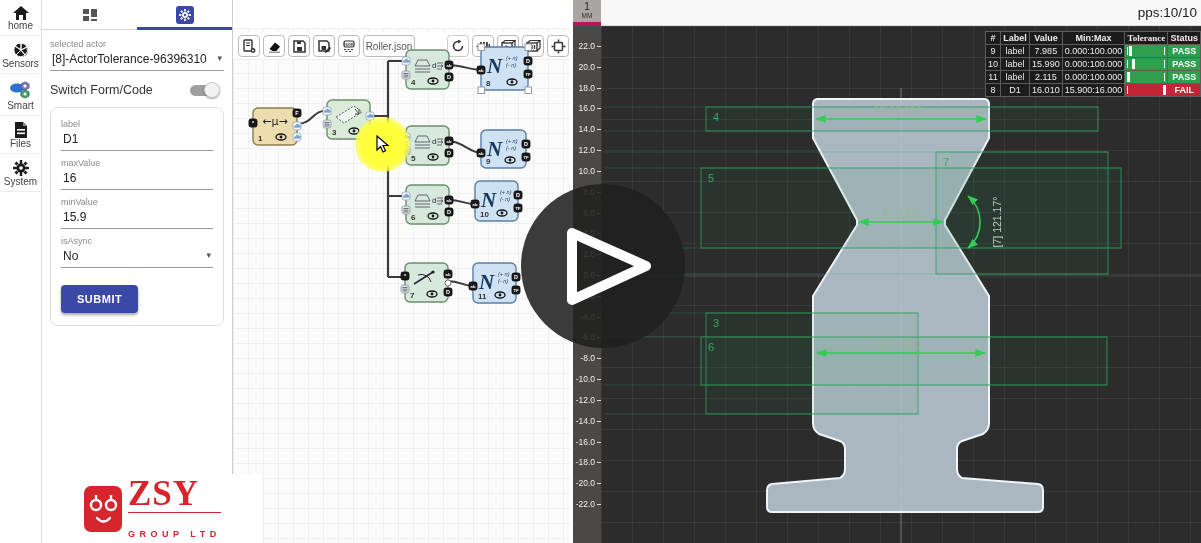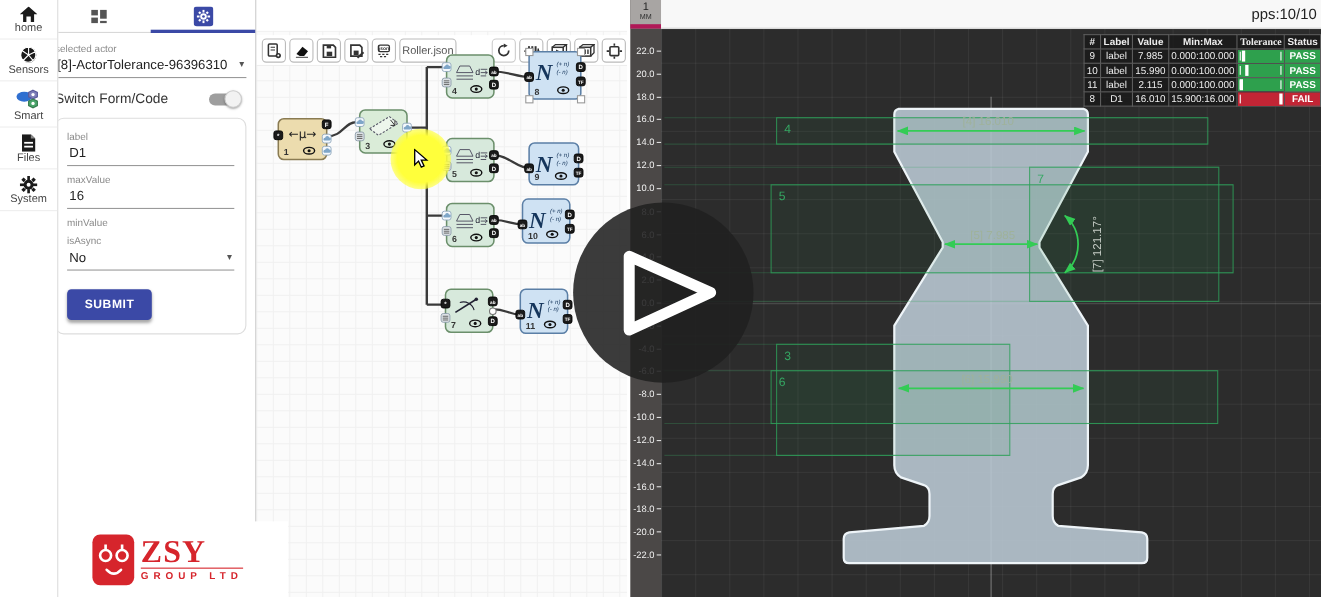--- a/index.html
+++ b/index.html
@@ -1,20 +1,20 @@
 <!DOCTYPE html>
 <html><head>
 <meta charset="utf-8">
 <style>
   * { margin:0; padding:0; box-sizing:border-box; }
   html,body { width:1201px; height:543px; overflow:hidden; background:#fff;
     font-family:"Liberation Sans", sans-serif; }
 
   
-  #sidebar { position:absolute; left:0; top:0; width:53px; height:543px;
+  #sidebar { position:absolute; left:0; top:0; width:42px; height:543px;
     background:#fff; border-right:1px solid #ddd; z-index:5; }
   .side-item { width:100%; text-align:center; padding-top:5px; border-bottom:1px solid #eee; cursor:pointer; }
   .side-item .lbl { font-size:10px; color:#444; display:block; padding-bottom:4px; }
   .side-item svg { display:block; margin:1px auto 0; }
 
   
   #panel { position:absolute; left:42px; top:0; width:191px; height:543px;
     background:#fff; border-right:1px solid #ccc; z-index:4; }
   #tabbar { height:30px; border-bottom:1px solid #d8d8d8; display:flex; position:relative; }
   .tab { flex:1; display:flex; align-items:center; justify-content:center; cursor:pointer; }
@@ -89,24 +89,24 @@
 
   
   #cursor-halo { position:absolute; left:355px; top:117px; width:55px; height:55px; border-radius:50%;
     background:radial-gradient(circle, #ffff3b 55%, rgba(255,255,59,.25) 85%, transparent 100%); z-index:6; }
   #cursor-svg { position:absolute; left:376px; top:135px; z-index:7; }
 
   
   #logo { position:absolute; left:58px; top:474px; width:204px; height:69px; background:#fff; z-index:9;
     display:flex; align-items:center; padding-left:26px; }
   #logo-badge { width:38px; height:46px; background:#d6252c; border-radius:7px; margin-right:6px; }
-  #logo-text .zsy { font-family:"Liberation Serif", serif; font-weight:bold; font-size:29px; line-height:.92;
+  #logo-text .zsy { font-family:"Liberation Serif", serif; font-weight:bold; font-size:35px; line-height:.92;
     color:#d6252c; letter-spacing:1px; }
   #logo-text .grp { font-size:9px; font-weight:bold; letter-spacing:4.5px; color:#d6252c;
-    border-top:1.5px solid #d6252c; padding-top:1px; margin-top:1px; }
+    border-top:1.5px solid #d6252c; padding-top:16px; margin-top:1px; }
 </style>
 </head>
 <body>
 
 <div id="sidebar">
   <div class="side-item">
     <svg width="16" height="14" viewBox="0 0 16 14">
       <path d="M8 0 L16 7 H13 V14 H10 V9 H6 V14 H3 V7 H0 Z" fill="#1b1b1b"></path>
     </svg>
     <span class="lbl">home</span>
@@ -204,20 +204,21 @@
       <div class="form-field">
         <div class="small-label">label</div>
         <div class="field-value"><span>D1</span></div>
       </div>
       <div class="form-field">
         <div class="small-label">maxValue</div>
         <div class="field-value"><span>16</span></div>
       </div>
       <div class="form-field">
         <div class="small-label">minValue</div>
+        <div class="field-value"><span>15.9</span></div>
       </div>
       <div class="form-field">
         <div class="small-label">isAsync</div>
         <div class="field-value">
           <span>No</span>
           <span class="caret">▾</span>
         </div>
       </div>
       <button id="submit-btn">SUBMIT</button>
     </div>

